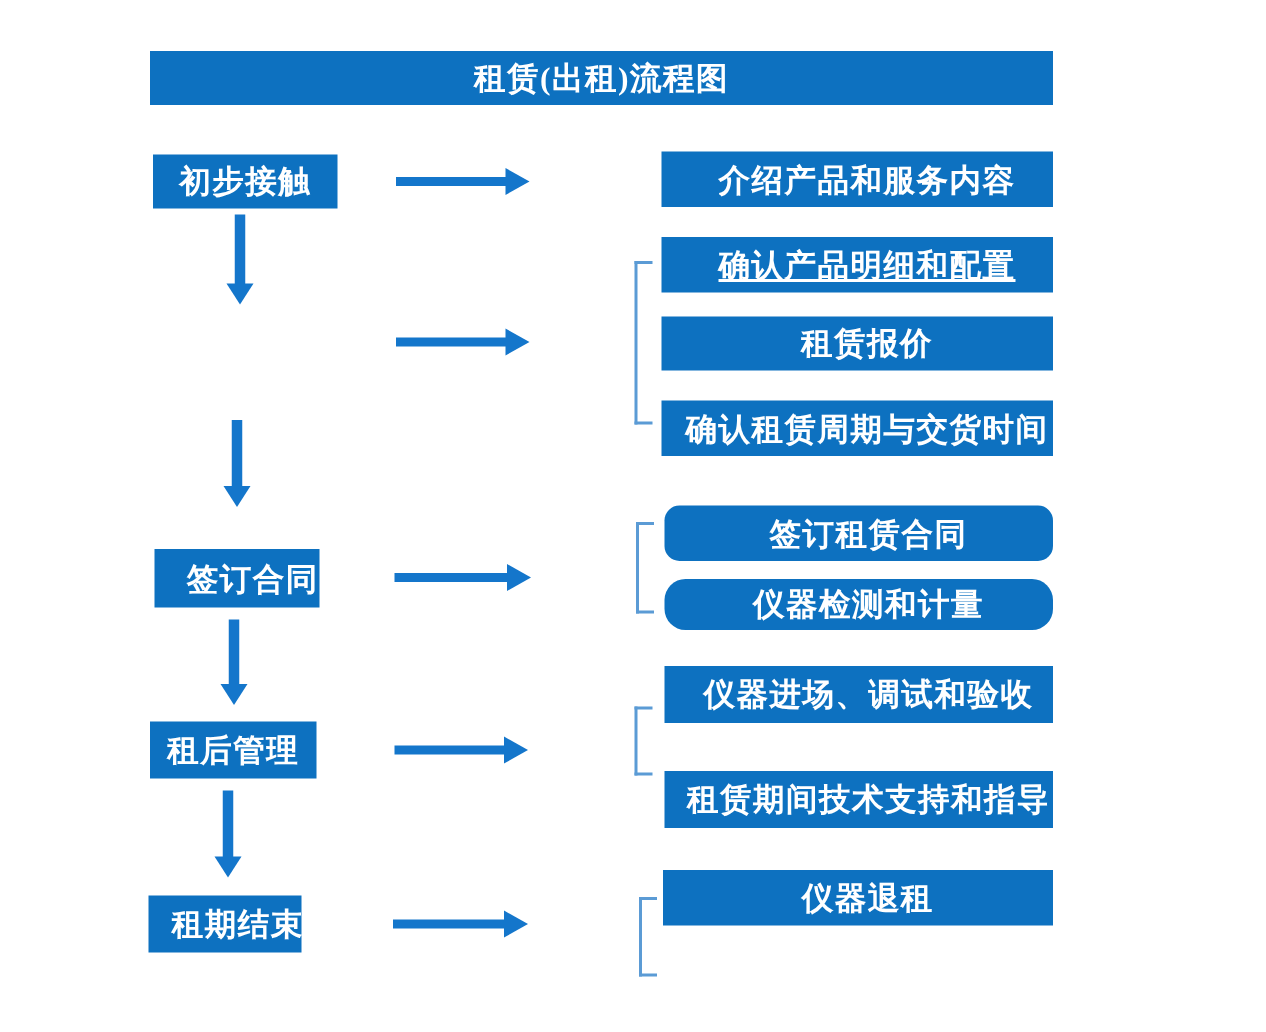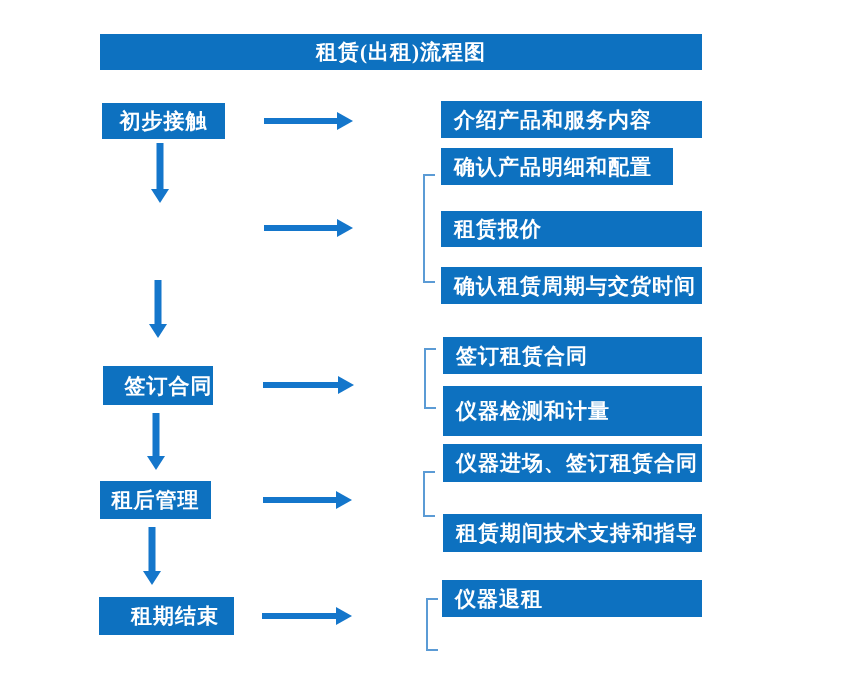--- a/index.html
+++ b/index.html
@@ -12,21 +12,21 @@
     position:absolute; left:100px; top:10px; width:602px; height:36px;
     background:#0d71c0; color:#ffffff; display:flex; align-items:center; justify-content:center;
     font-size:21px; font-weight:bold; letter-spacing:1px;
   }
   .box {
     position:absolute; background:#0d71c0; color:#ffffff;
     font-weight:bold; font-size:21px; letter-spacing:1px;
     display:flex; align-items:center; justify-content:center;
     white-space:nowrap;
   }
-  .box.right { justify-content:flex-start; padding-left:13px; }
+  .box.right { justify-content:center; padding-left:13px; }
   .harrow { position:absolute; height:18px; }
   .harrow .shaft {
     position:absolute; left:0; top:50%; transform:translateY(-50%);
     height:6px; background:#1476cb; width:calc(100% - 15px);
   }
   .harrow .head {
     position:absolute; right:0; top:50%; transform:translateY(-50%);
     width:0; height:0;
     border-top:9px solid transparent; border-bottom:9px solid transparent;
     border-left:16px solid #1476cb;
@@ -60,21 +60,21 @@
 
   <div class="box" style="left:102px; top:79px;  width:123px; height:36px;">
     <span>初步接触</span>
   </div>
   <div class="box" style="left:103px; top:342px; width:110px; height:39px;padding-left:21px;">
     <span>签订合同</span>
   </div>
   <div class="box" style="left:100px; top:457px; width:111px; height:38px;">
     <span>租后管理</span>
   </div>
-  <div class="box" style="left:99px;  top:573px; width:135px; height:38px;padding-left:17px;">
+  <div class="box" style="left:99px;  top:573px; width:102px; height:38px;padding-left:17px;">
     <span>租期结束</span>
   </div>
 
   <div class="varrow" style="left:151px; top:119px; height:60px;">
     <div class="shaft"></div>
     <div class="head"></div>
   </div>
   <div class="varrow" style="left:149px; top:256px; height:58px;">
     <div class="shaft"></div>
     <div class="head"></div>
@@ -111,39 +111,39 @@
 
   <div class="bracket" style="left:423px; top:150px; height:109px;"></div>
   <div class="bracket" style="left:424px; top:324px; height:61px;"></div>
   <div class="bracket" style="left:423px; top:447px; height:46px;"></div>
   <div class="bracket" style="left:426px; top:574px; height:53px;"></div>
 
   <div class="box right" style="left:441px; top:77px;  width:261px; height:37px;">
     <span>介绍产品和服务内容</span>
   </div>
 
-  <div class="box right" style="left:441px; top:124px; width:232px; height:37px;">
+  <div class="box right" style="left:441px; top:134px; width:261px; height:37px;text-decoration:underline;">
     <span>确认产品明细和配置</span>
   </div>
   <div class="box right" style="left:441px; top:187px; width:261px; height:36px;">
     <span>租赁报价</span>
   </div>
   <div class="box right" style="left:441px; top:243px; width:261px; height:37px;">
     <span>确认租赁周期与交货时间</span>
   </div>
 
-  <div class="box right" style="left:443px; top:313px; width:259px; height:37px;">
+  <div class="box right" style="left:443px; top:313px; width:259px; height:37px;border-radius:10px;">
     <span>签订租赁合同</span>
   </div>
-  <div class="box right" style="left:443px; top:362px; width:259px; height:50px;">
+  <div class="box right" style="left:443px; top:362px; width:259px; height:34px;border-radius:14px;">
     <span>仪器检测和计量</span>
   </div>
 
   <div class="box right" style="left:443px; top:420px; width:259px; height:38px;">
-    <span>仪器进场、签订租赁合同</span>
+    <span>仪器进场、调试和验收</span>
   </div>
   <div class="box right" style="left:443px; top:490px; width:259px; height:38px;">
     <span>租赁期间技术支持和指导</span>
   </div>
 
   <div class="box right" style="left:442px; top:556px; width:260px; height:37px;">
     <span>仪器退租</span>
   </div>
 
 </div>

